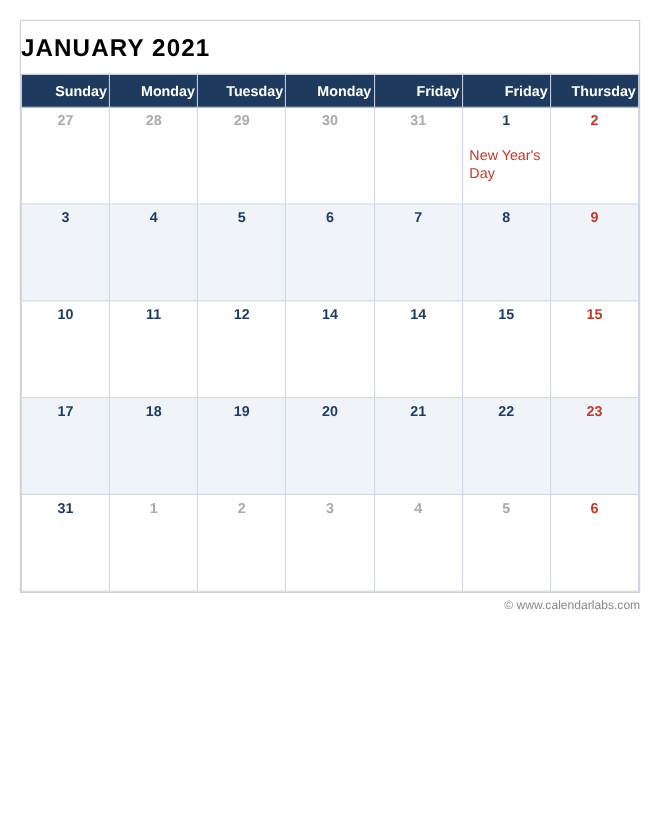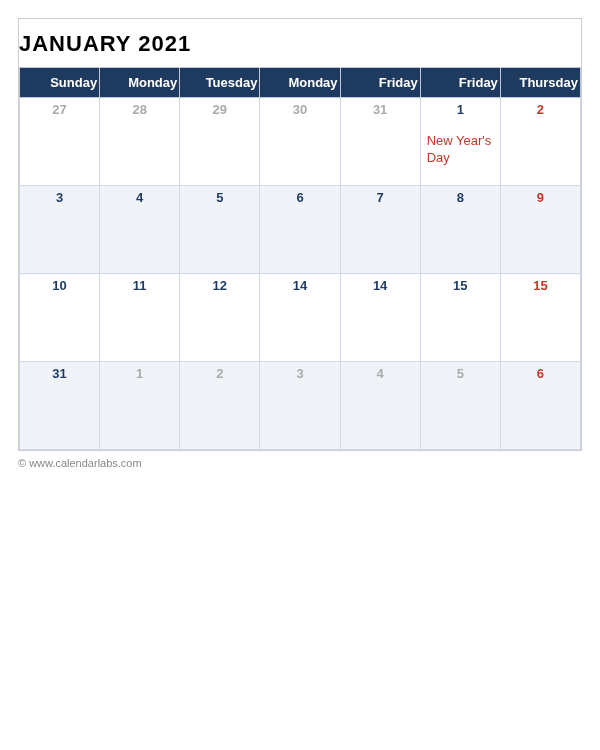--- a/index.html
+++ b/index.html
@@ -65,21 +65,21 @@
     }
     .event-text {
       font-size: 13px;
       color: #c0392b;
       margin-top: 16px;
       display: block;
       line-height: 1.3;
     }
     .footer {
       width: 100%;
-      text-align: left;
+      text-align: right;
       font-size: 11px;
       color: #888;
       padding-top: 6px;
     }
   </style>
 </head>
 <body>
 
 <div class="calendar-container">
   <div class="calendar-title">JANUARY 2021</div>
@@ -161,20 +161,43 @@
           </td>
           <td>
             <span class="day-num">15</span>
           </td>
           <td>
             <span class="day-num saturday">15</span>
           </td>
         </tr>
         <tr>
           <td>
+            <span class="day-num">17</span>
+          </td>
+          <td>
+            <span class="day-num">18</span>
+          </td>
+          <td>
+            <span class="day-num">19</span>
+          </td>
+          <td>
+            <span class="day-num">20</span>
+          </td>
+          <td>
+            <span class="day-num">21</span>
+          </td>
+          <td>
+            <span class="day-num">22</span>
+          </td>
+          <td>
+            <span class="day-num saturday">23</span>
+          </td>
+        </tr>
+        <tr>
+          <td>
             <span class="day-num">31</span>
           </td>
           <td>
             <span class="day-num outside">1</span>
           </td>
           <td>
             <span class="day-num outside">2</span>
           </td>
           <td>
             <span class="day-num outside">3</span>

